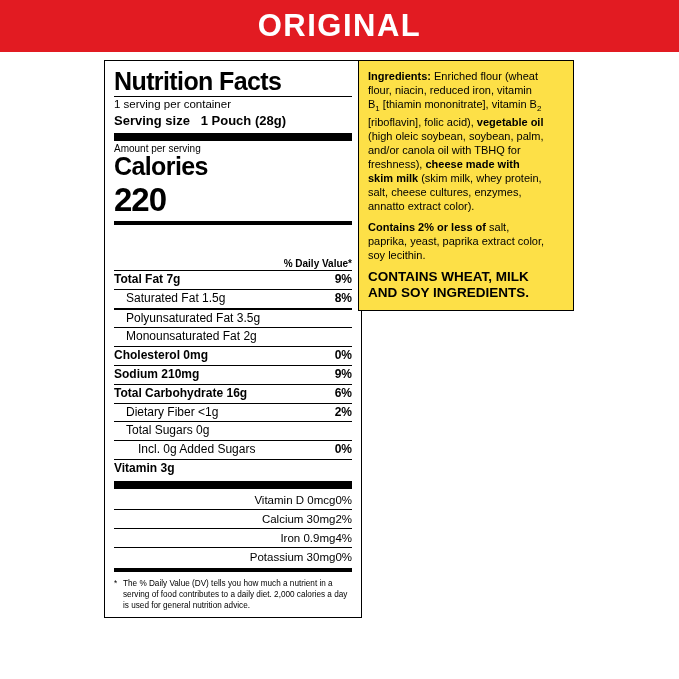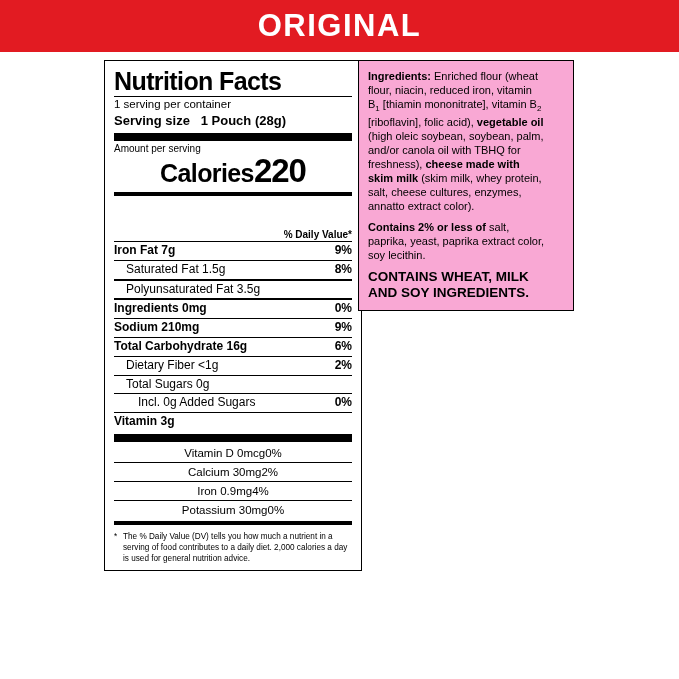--- a/index.html
+++ b/index.html
@@ -87,22 +87,23 @@
     border-bottom: 1px solid #000;
     margin: 0;
   }
   .amount-per {
     font-size: 10px;
     margin: 2px 0 -2px 0;
   }
   .cal-row {
     display: flex;
     align-items: baseline;
-    justify-content: center;
+    justify-content: space-between;
     margin: -2px 0 1px 0;
+    flex-direction: column;
   }
   .cal-label {
     font-size: 25px;
     font-weight: bold;
     letter-spacing: -0.6px;
   }
   .cal-value {
     font-size: 33px;
     font-weight: bold;
     letter-spacing: -1px;
@@ -121,21 +122,21 @@
     padding: 2px 0 2px 0;
     line-height: 1.15;
   }
   .nrow .lbl { text-align: left; }
   .nrow .val { text-align: right; font-weight: bold; white-space: nowrap; }
   .bold { font-weight: bold; }
   .ind1 { padding-left: 12px; }
   .ind2 { padding-left: 24px; }
   .vit-row {
     display: flex;
-    justify-content: center;
+    justify-content: flex-end;
     font-size: 11.5px;
     padding: 3px 0 3px 0;
   }
   .vit-row .val { text-align: right; }
   .footnote {
     font-size: 8.2px;
     line-height: 1.35;
     padding-top: 4px;
     display: flex;
   }
@@ -143,21 +144,21 @@
     width: 9px;
     flex: 0 0 9px;
   }
 
   
   .ing-panel {
     position: absolute;
     left: 358px;
     top: 60px;
     width: 216px;
-    background: #f9a8d4;
+    background: #fde047;
     border: 1.5px solid #000;
     padding: 8px 27px 10px 9px;
     box-sizing: border-box;
     font-family: "Liberation Sans", sans-serif;
     color: #000;
     font-size: 11px;
     line-height: 1.28;
   }
   .ing-p {
     margin: 0 0 7px 0;
@@ -194,38 +195,42 @@
     <div class="cal-row">
       <span class="cal-label">Calories</span>
       <span class="cal-value">220</span>
     </div>
     <div class="rule-med"></div>
     <div class="dv-header">% Daily Value*</div>
     <div class="rule-thin"></div>
 
     <div>
       <div class="nrow bold">
-        <span class="lbl">Iron Fat 7g</span>
+        <span class="lbl">Total Fat 7g</span>
         <span class="val">9%</span>
       </div>
       <div class="rule-thin"></div>
       <div class="nrow">
         <span class="lbl ind1">Saturated Fat 1.5g</span>
         <span class="val">8%</span>
       </div>
       <div class="rule-thin"></div>
       <div class="rule-thin"></div>
       <div class="nrow">
         <span class="lbl ind1">Polyunsaturated Fat 3.5g</span>
         <span class="val"></span>
       </div>
       <div class="rule-thin"></div>
-      <div class="rule-thin"></div>
-      <div class="nrow bold">
-        <span class="lbl">Ingredients 0mg</span>
+      <div class="nrow">
+        <span class="lbl ind1">Monounsaturated Fat 2g</span>
+        <span class="val"></span>
+      </div>
+      <div class="rule-thin"></div>
+      <div class="nrow bold">
+        <span class="lbl">Cholesterol 0mg</span>
         <span class="val">0%</span>
       </div>
       <div class="rule-thin"></div>
       <div class="nrow bold">
         <span class="lbl">Sodium 210mg</span>
         <span class="val">9%</span>
       </div>
       <div class="rule-thin"></div>
       <div class="nrow bold">
         <span class="lbl">Total Carbohydrate 16g</span>

